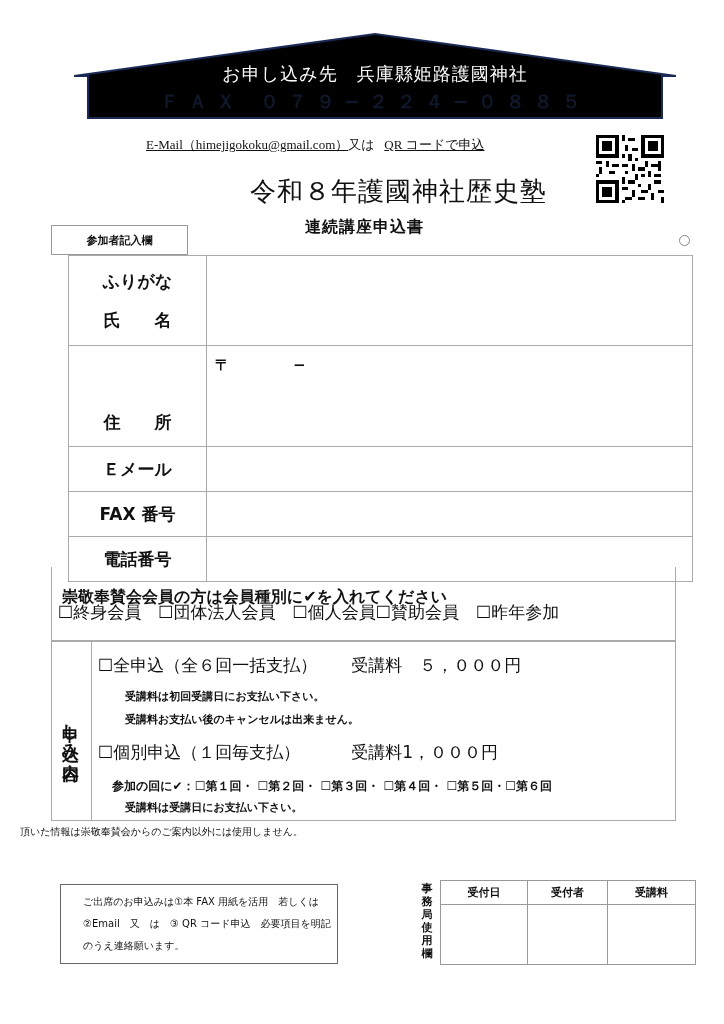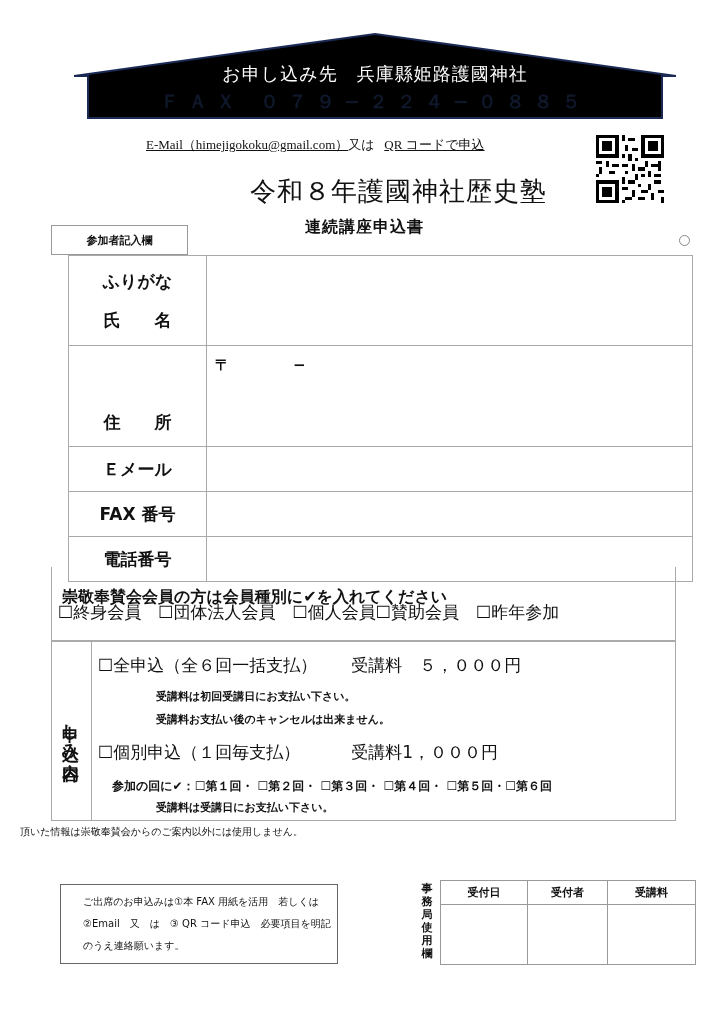--- a/index.html
+++ b/index.html
@@ -29,21 +29,21 @@
 
   .member-box { position: absolute; left: 51px; top: 567px; width: 625px; height: 74px; border: 1px solid #aaa; border-top: none; box-sizing: border-box; }
   .member-note { position: absolute; left: 10px; top: 4px; font-size: 16px; font-weight: bold; margin-top: 16px; }
   .member-opts { position: absolute; left: 6px; top: 34px; font-size: 17px; white-space: pre; }
 
   .apply-box { position: absolute; left: 51px; top: 641px; width: 625px; height: 180px; border: 1px solid #aaa; box-sizing: border-box; }
   .apply-side { position: absolute; left: 0; top: 0; width: 39px; height: 178px; border-right: 1px solid #aaa;
                 writing-mode: vertical-rl; text-orientation: upright; font-size: 17px; font-weight: bold;
                 display: flex; align-items: center; justify-content: center; letter-spacing: 0px; }
   .opt-full { position: absolute; left: 46px; top: 12px; font-size: 17px; white-space: pre; }
-  .note-small { position: absolute; left: 73px; font-size: 11px; font-weight: bold; margin-left: 31px; }
+  .note-small { position: absolute; left: 73px; font-size: 11px; font-weight: bold; }
   .opt-single { position: absolute; left: 46px; top: 99px; font-size: 17px; white-space: pre; }
   .rounds { position: absolute; left: 60px; top: 136px; font-size: 12px; font-weight: bold; white-space: pre; }
 
   .privacy { position: absolute; left: 20px; top: 825px; font-size: 10px; font-family: "DejaVu Serif", serif; }
 
   .contact-box { position: absolute; left: 60px; top: 884px; width: 278px; height: 80px; border: 1px solid #666; box-sizing: border-box; padding: 6px 0 0 22px; }
   .contact-box p { margin: 0; font-size: 10px; line-height: 22px; }
 
   .office-label { position: absolute; left: 420px; top: 882px; width: 14px; font-size: 11px; font-weight: bold; line-height: 13px; text-align: center; }
   table.office { position: absolute; left: 440px; top: 880px; border-collapse: collapse; padding-left: 6px; }

